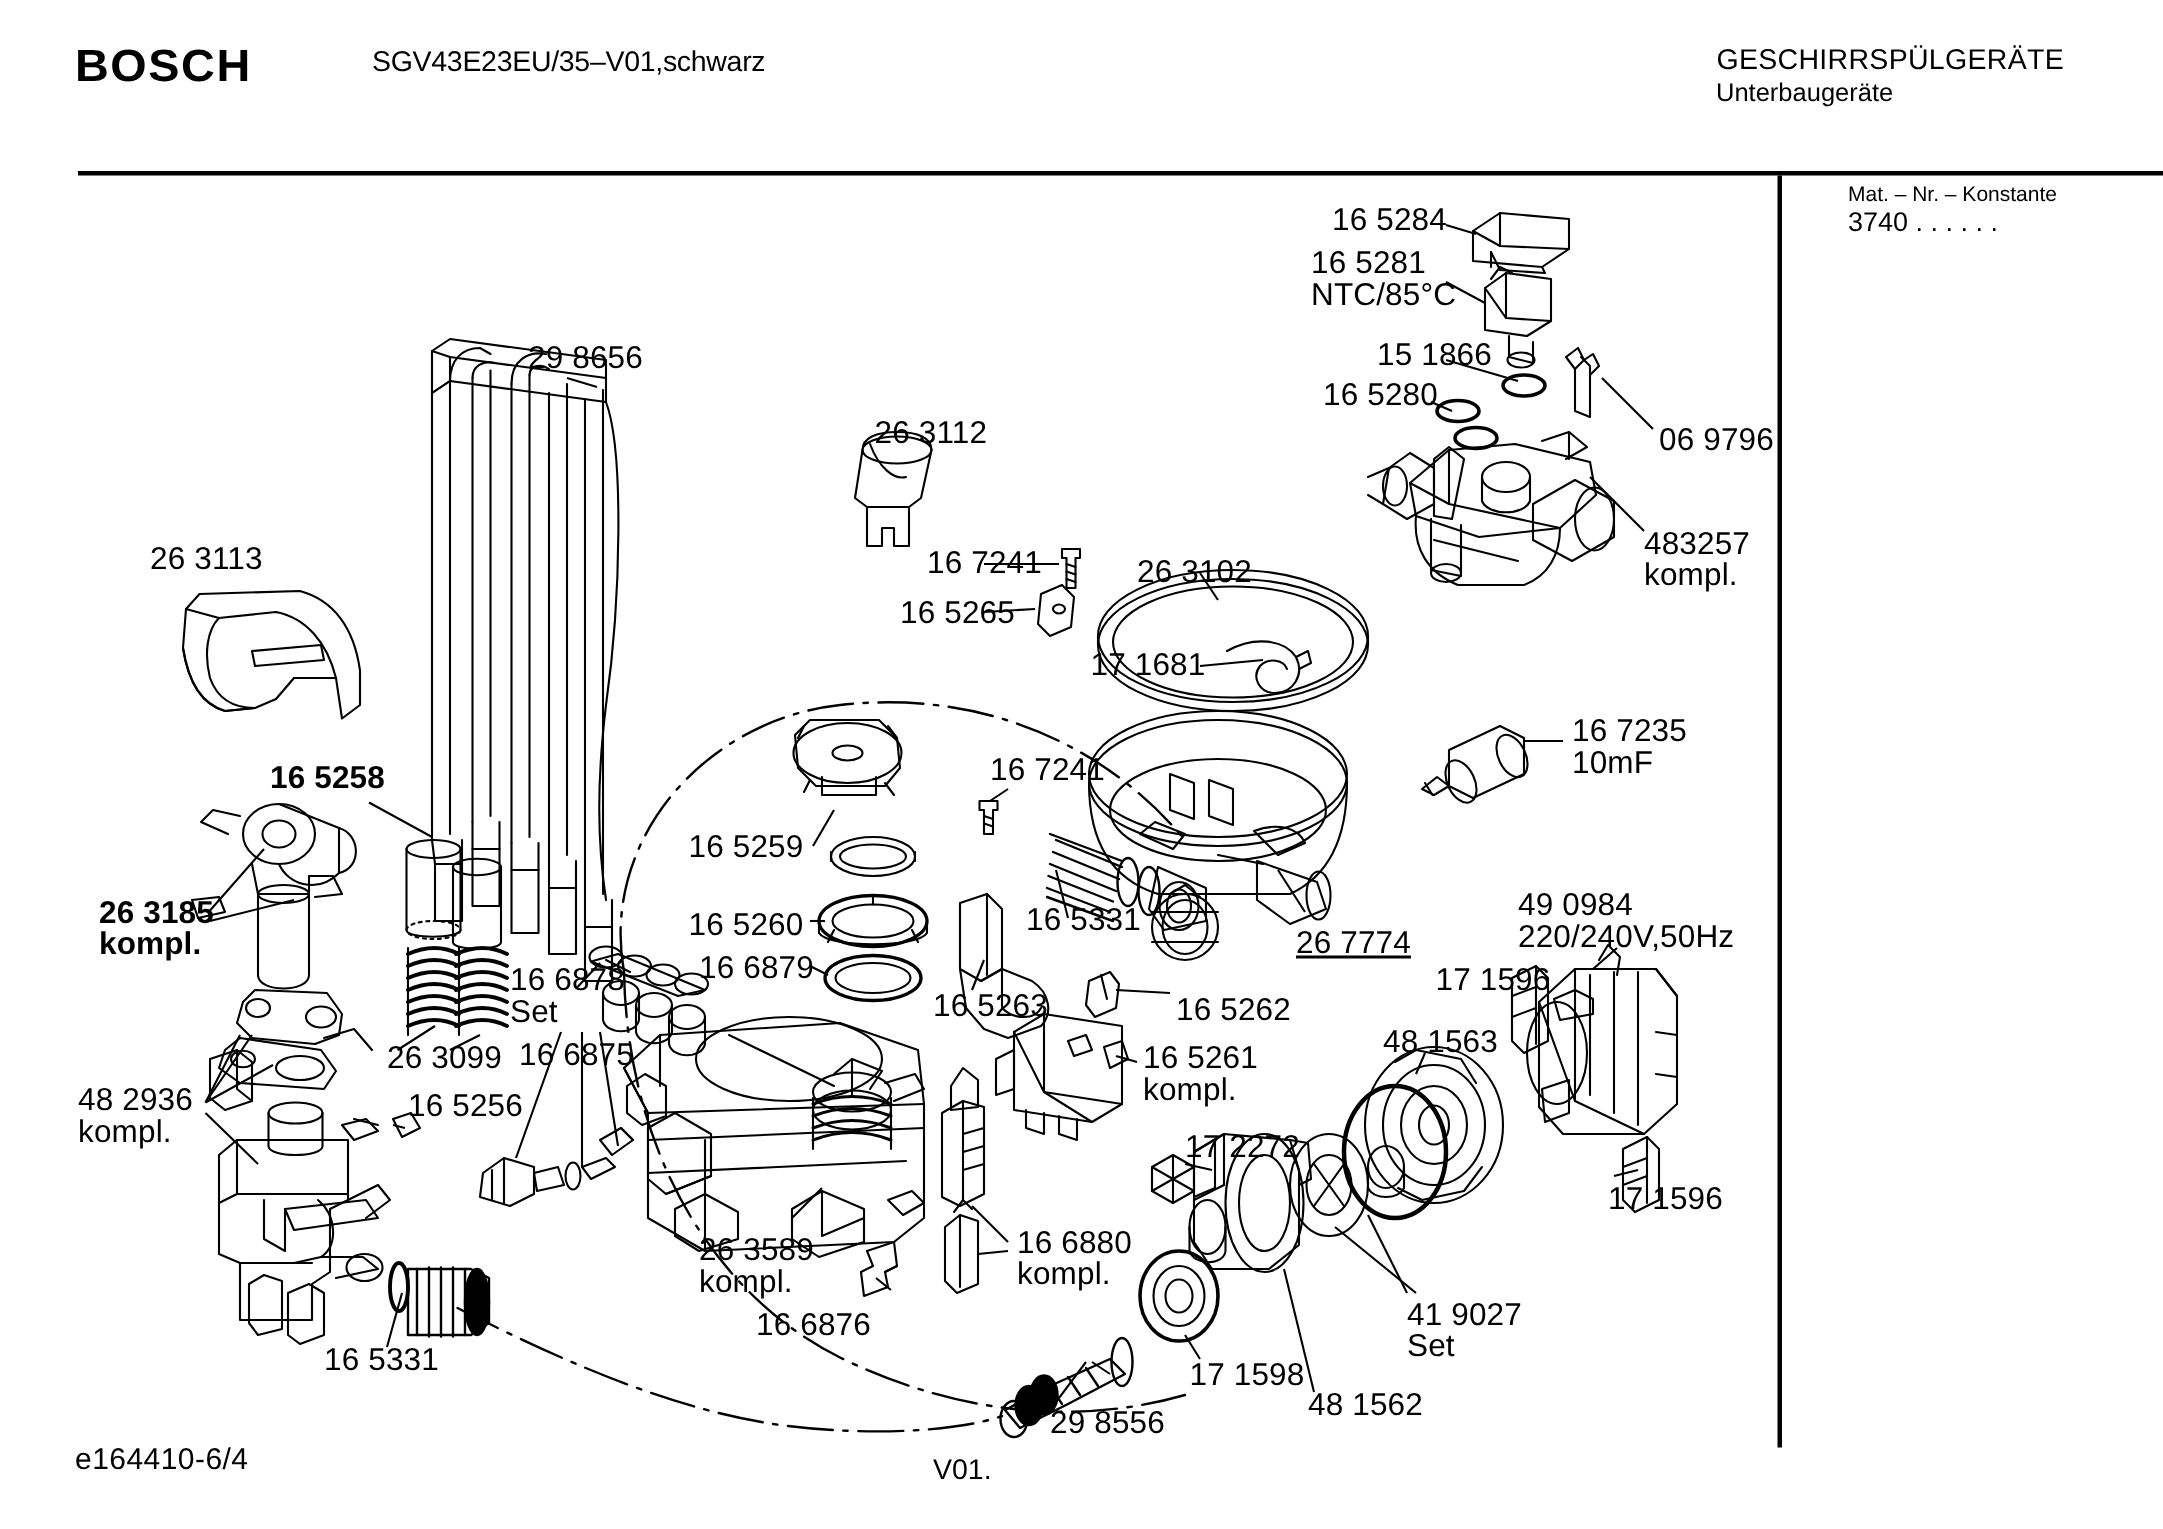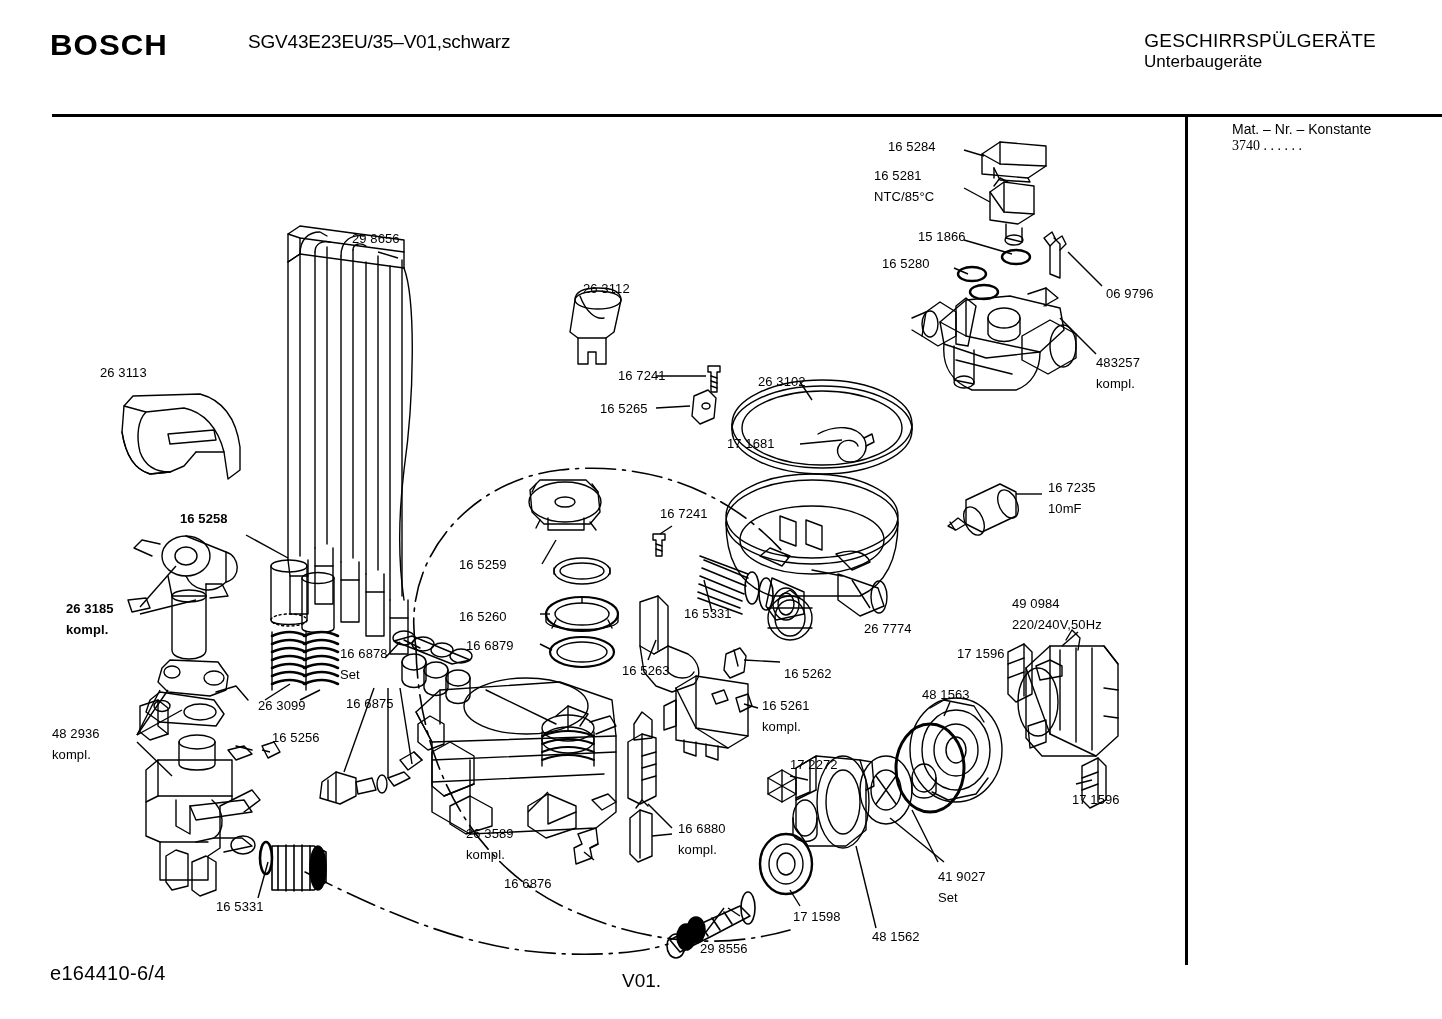--- a/index.html
+++ b/index.html
@@ -31,29 +31,29 @@
     position:absolute;left:1144px;top:52px;
     font-size:17px;white-space:nowrap;
   }
 
   
   .hrule{position:absolute;background:#000;}
   #topline{left:52px;top:114px;width:1390px;height:3px;}
   #vline{left:1185px;top:117px;width:3px;height:848px;}
 
   .mat-title{position:absolute;left:1232px;top:121px;font-size:14px;white-space:nowrap;}
-  .mat-val{position:absolute;left:1232px;top:138px;font-size:14px;white-space:nowrap;letter-spacing:0px;font-family:Liberation Serif, serif;}
+  .mat-val{position:absolute;left:1232px;top:138px;font-size:18px;white-space:nowrap;letter-spacing:0px;}
 
   
   .footer-left{position:absolute;left:50px;top:962px;font-size:20px;letter-spacing:.3px;}
   .footer-mid{position:absolute;left:622px;top:970px;font-size:19px;}
 
   
   .lbl{
-    position:absolute;font-size:13px;line-height:21px;
+    position:absolute;font-size:21px;line-height:21px;
     white-space:pre;letter-spacing:.1px;
   }
 
   
   #art{position:absolute;left:0;top:0;width:1442px;height:1019px;}
   #art line,#art polyline,#art path{stroke:#000;fill:none;}
 </style>
 </head>
 <body>
 
@@ -585,21 +585,21 @@
   <div class="lbl" style="left:727px;top:433px;">17 1681</div>
   <div class="lbl" style="left:459px;top:554px;">16 5259</div>
   <div class="lbl" style="left:459px;top:606px;">16 5260</div>
   <div class="lbl" style="left:466px;top:635px;">16 6879</div>
   <div class="lbl" style="left:660px;top:503px;">16 7241</div>
   <div class="lbl" style="left:684px;top:603px;">16 5331</div>
   <div class="lbl" style="left:622px;top:660px;">16 5263</div>
   <div class="lbl" style="left:784px;top:663px;">16 5262</div>
   <div class="lbl" style="left:762px;top:695px;">16 5261
 kompl.</div>
-  <div class="lbl" style="left:864px;top:618px;">26 7774</div>
+  <div class="lbl" style="left:864px;top:618px;text-decoration:underline;">26 7774</div>
   <div class="lbl" style="left:466px;top:823px;">26 3589
 kompl.</div>
   <div class="lbl" style="left:504px;top:873px;">16 6876</div>
   <div class="lbl" style="left:678px;top:818px;">16 6880
 kompl.</div>
 
   <div class="lbl" style="left:700px;top:938px;">29 8556</div>
 
   <div class="lbl" style="left:888px;top:136px;">16 5284</div>
   <div class="lbl" style="left:874px;top:165px;">16 5281

